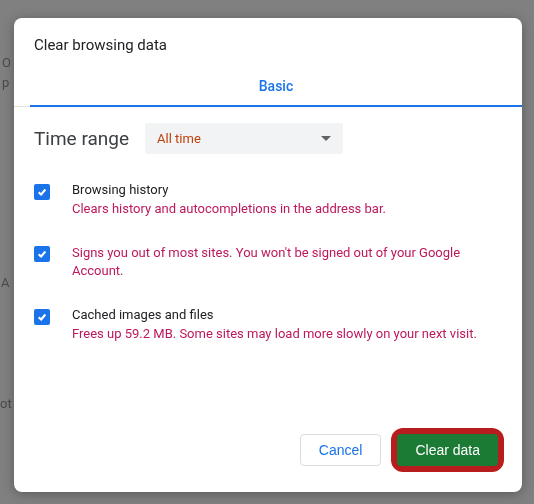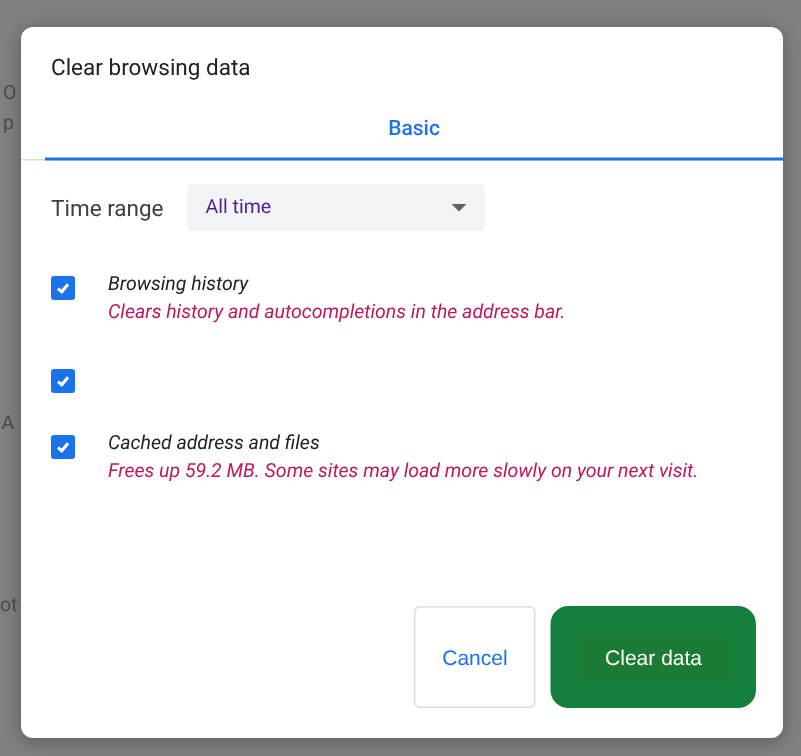--- a/index.html
+++ b/index.html
@@ -60,30 +60,30 @@
       flex: 1;
       padding: 16px 20px;
       overflow: auto;
     }
     .time-row {
       display: flex;
       align-items: center;
       margin-bottom: 28px;
     }
     .time-label {
-      font-size: 15px;
+      font-size: 19px;
       color: #3c4043;
       margin-right: 16px;
     }
     .select {
       flex: 0 0 198px;
       background: #f1f3f4;
       padding: 8px 12px;
       font-size: 13px;
-      color: #4c1d95;
+      color: #c2410c;
       display: flex;
       align-items: center;
       justify-content: space-between;
       cursor: pointer;
       border-radius: 2px;
     }
     .dropdown-icon {
       width: 0;
       height: 0;
       border-left: 5px solid transparent;
@@ -110,51 +110,51 @@
     }
     .checkmark {
       width: 10px;
       height: 10px;
       stroke: #fff;
       stroke-width: 2.5;
       fill: none;
     }
     .option-text {
       flex: 1;
-      font-style: italic;
     }
     .option-title {
       font-size: 13px;
       color: #202124;
       margin-bottom: 3px;
     }
     .option-desc {
       font-size: 13px;
       color: #be185d;
       line-height: 1.4;
     }
     .footer {
       padding: 14px 18px 20px 18px;
       display: flex;
       justify-content: flex-end;
       gap: 10px;
+      align-items: center;
     }
     .btn-cancel {
       padding: 7px 18px;
       border: 1px solid #dadce0;
       background: #fff;
       color: #1a73e8;
       font-size: 14px;
       border-radius: 4px;
       cursor: pointer;
       font-weight: 500;
     }
     .highlight-wrap {
-      background: #15803d;
-      padding: 18px;
+      background: #b91c1c;
+      padding: 6px;
       border-radius: 12px;
     }
     .btn-clear {
       padding: 8px 18px;
       border: none;
       background: #1b7a34;
       color: #fff;
       font-size: 14px;
       border-radius: 4px;
       cursor: pointer;
@@ -203,31 +203,32 @@
       </div>
     </div>
 
     <div class="option-row">
       <div class="checkbox">
         <svg class="checkmark" viewBox="0 0 12 12">
             <polyline points="2,6.5 5,9 10,3"></polyline>
           </svg>
       </div>
       <div class="option-text">
+        <div class="option-desc">Signs you out of most sites. You won't be signed out of your Google Account.</div>
       </div>
     </div>
 
     <div class="option-row">
       <div class="checkbox">
         <svg class="checkmark" viewBox="0 0 12 12">
             <polyline points="2,6.5 5,9 10,3"></polyline>
           </svg>
       </div>
       <div class="option-text">
-        <div class="option-title">Cached address and files</div>
+        <div class="option-title">Cached images and files</div>
         <div class="option-desc">Frees up 59.2 MB. Some sites may load more slowly on your next visit.</div>
       </div>
     </div>
   </div>
 
   <div class="footer">
     <button class="btn-cancel">Cancel</button>
     <span class="highlight-wrap">
       <button class="btn-clear">Clear data</button>
     </span>

